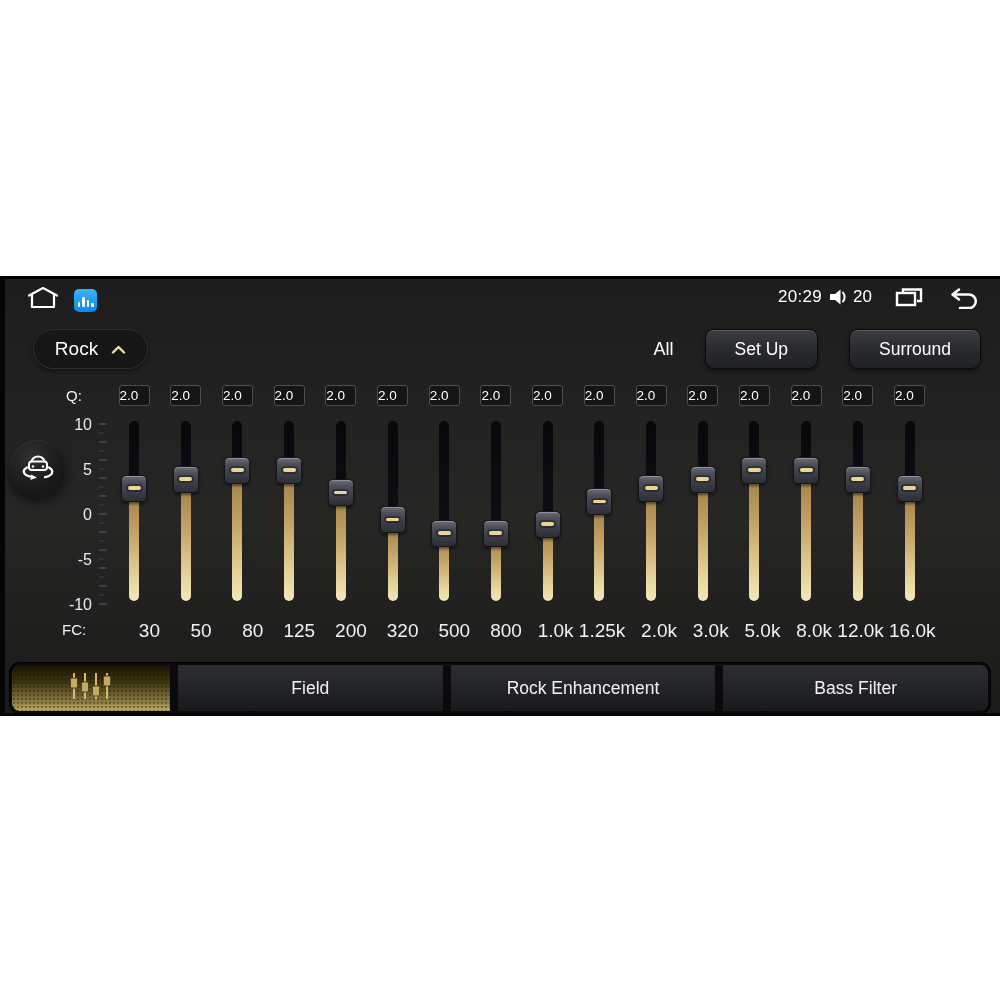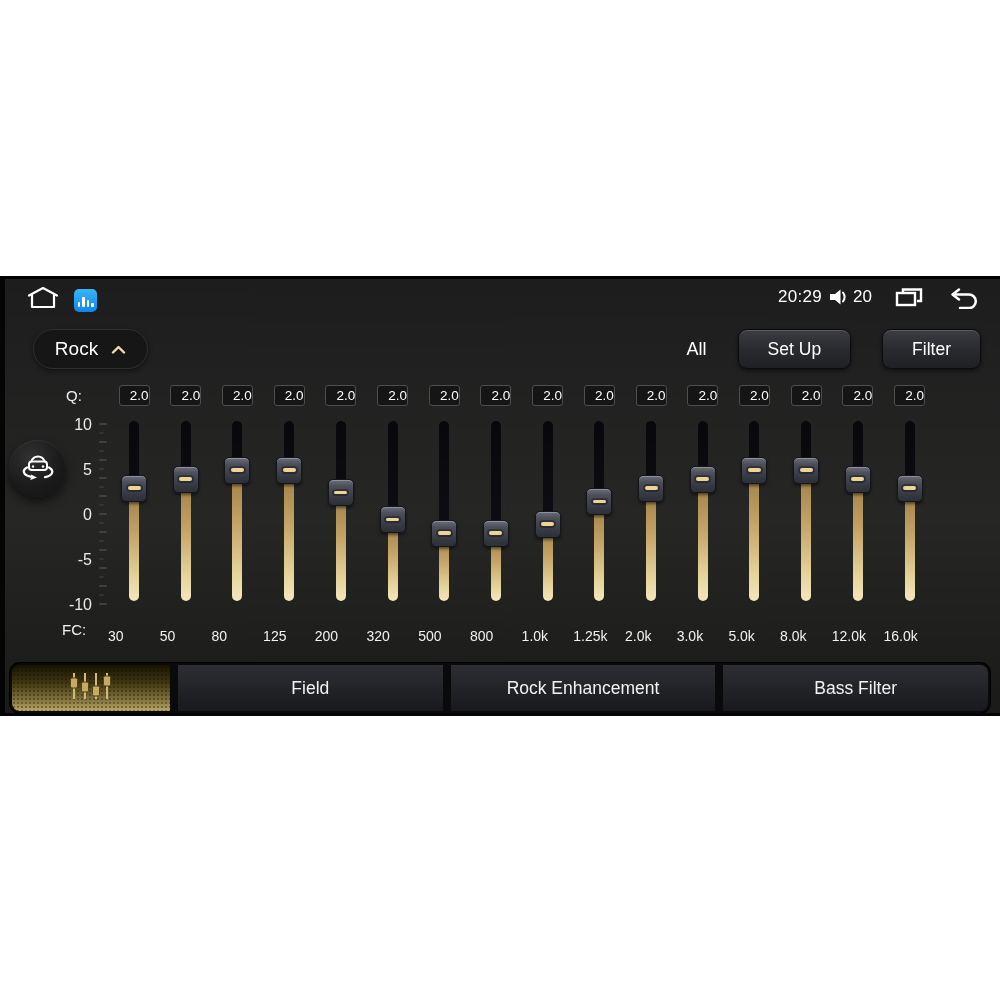--- a/index.html
+++ b/index.html
@@ -35,33 +35,33 @@
 
   
   .row-label{position:absolute;color:#f2f2f2;font-size:15px;}
   .y-axis{position:absolute;left:0;top:142px;width:92px;height:180px;}
   .axis-label{position:absolute;right:0;transform:translateY(-50%);color:#eaeaea;font-size:16px;}
   .axis-ticks{position:absolute;left:99px;top:142px;width:10px;height:184px;}
   .tick{position:absolute;left:0;height:2px;border-radius:1px;background:#424242;}
 
   .band-col{position:absolute;top:106px;width:52px;}
   .q-box{width:31px;height:21px;margin:0 auto;background:#151515;border:1px solid #4e4e4e;
-         border-radius:3px;color:#fff;font-size:13.5px;text-align:right;line-height:19px;cursor:pointer;}
+         border-radius:3px;color:#fff;font-size:13.5px;text-align:left;line-height:19px;cursor:pointer;}
   .slider{position:relative;height:180px;margin-top:15px;cursor:pointer;}
   .track{position:absolute;left:21px;top:0;width:10px;height:180px;border-radius:5px;
          background:linear-gradient(180deg,#08080c,#101018);}
   .fill{position:absolute;left:21px;width:10px;bottom:0;border-radius:5px;
         background:linear-gradient(180deg,#9c7d45 0%,#c3a265 40%,#e6d49c 80%,#f2e7bc 100%);}
   .handle{position:absolute;left:13px;width:26px;height:27px;border-radius:5px;
           background:linear-gradient(180deg,#6b6d79 0%,#4c4e59 25%,#3a3c46 65%,#2d2f37 100%);
           border:1px solid #15161b;box-shadow:inset 0 1px 0 rgba(255,255,255,.25),0 2px 3px rgba(0,0,0,.5);
           display:flex;align-items:center;justify-content:center;cursor:grab;}
   .handle i{display:block;width:13px;height:3.5px;border-radius:2px;background:#ecd495;
             box-shadow:0 0 0 2px rgba(0,0,0,.30);}
-  .fc-value{margin-top:27px;text-align:left;color:#f2f2f2;font-size:14px;white-space:nowrap;}
+  .fc-value{margin-top:19px;text-align:right;color:#f2f2f2;font-size:19px;white-space:nowrap;}
 
   
   .car-button{position:absolute;left:9px;top:161px;width:57px;height:57px;border-radius:50%;
               background:radial-gradient(circle at 38% 30%,#313131 0%,#1b1b1b 55%,#121212 100%);
               box-shadow:0 5px 10px rgba(0,0,0,.55),inset 0 1px 1px rgba(255,255,255,.07);
               display:flex;align-items:center;justify-content:center;cursor:pointer;}
 
   
   .tab-bar{position:absolute;left:10px;top:384px;width:980px;height:50px;background:#0a0a0a;
            border-radius:10px;padding:2px;display:flex;gap:8px;overflow:hidden;
@@ -121,21 +121,21 @@
     <span class="label">Rock</span>
     <span>
       <svg width="15" height="9" viewBox="0 0 15 9">
         <path d="M2 7.5 L7.5 2 L13 7.5" fill="none" stroke="#eedfa9" stroke-width="2.4" stroke-linecap="round" stroke-linejoin="round"></path>
       </svg>
     </span>
   </div>
   <div class="header-right">
     <span class="all-label">All</span>
     <button class="btn">Set Up</button>
-    <button class="btn">Filter</button>
+    <button class="btn">Surround</button>
   </div>
 
   <div class="row-label" style="left:66px;top:108px;">Q:</div>
   <div class="row-label" style="left:62px;top:342px;">FC:</div>
   <div class="y-axis" id="y-axis">
       <div class="axis-label" style="top: 4px;">10</div>
       <div class="axis-label" style="top: 49px;">5</div>
       <div class="axis-label" style="top: 94px;">0</div>
       <div class="axis-label" style="top: 139px;">-5</div>
       <div class="axis-label" style="top: 184px;">-10</div>

